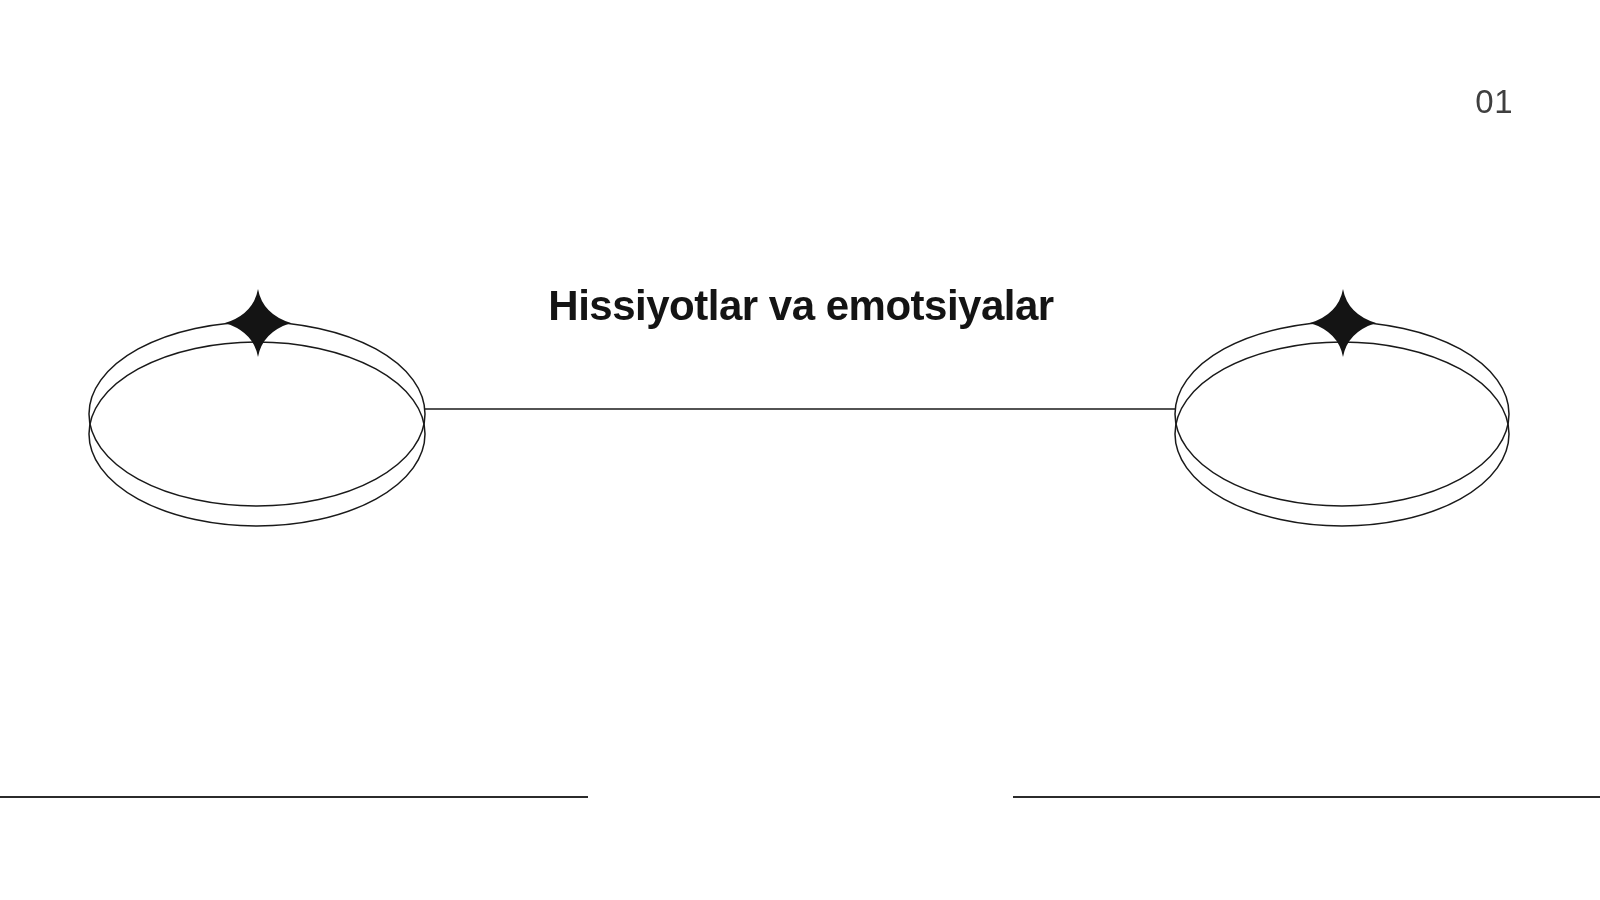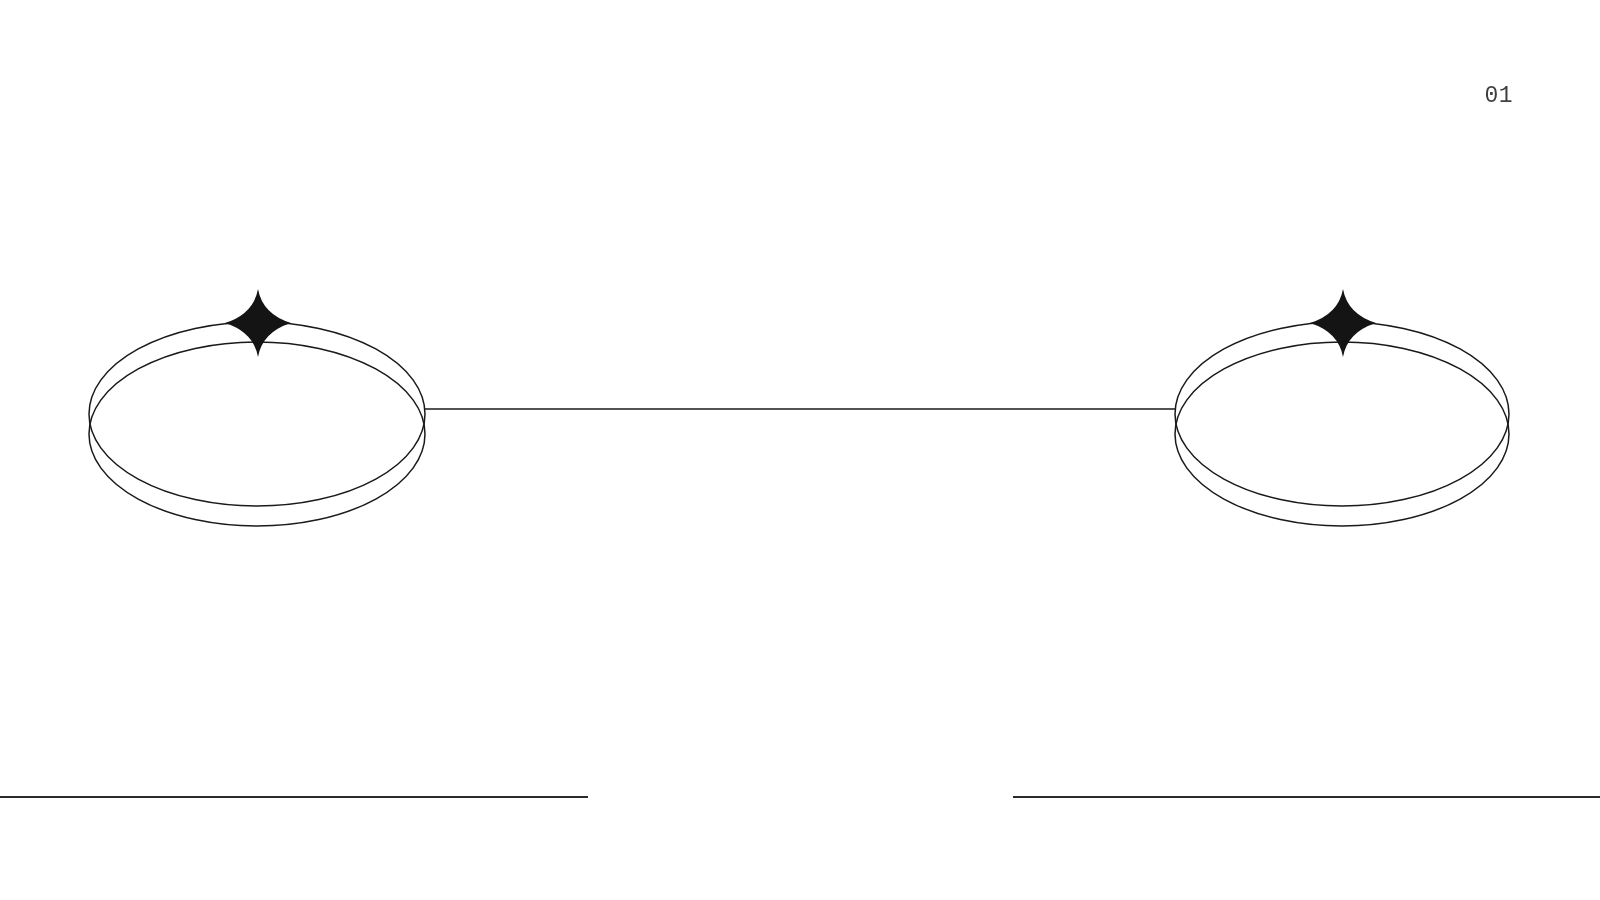--- a/index.html
+++ b/index.html
@@ -12,26 +12,25 @@
     width: 1600px;
     height: 900px;
     background: var(--bg, #ffffff);
     overflow: hidden;
     font-family: "Liberation Sans", sans-serif;
   }
   .page-number {
     position: absolute;
     top: 85px;
     right: 87px;
-    font-size: 23px;
+    font-size: 33px;
     line-height: 1;
     font-weight: 400;
     letter-spacing: 0.5px;
     color: var(--muted, #3f3f3f);
-    font-family: Liberation Mono, monospace;
   }
   .title {
     position: absolute;
     top: 285px;
     left: 801px;
     transform: translateX(-50%);
     margin: 0;
     font-size: 42px;
     line-height: 1;
     font-weight: 700;
@@ -65,20 +64,21 @@
     stroke-width: 2.2;
   }
 </style>
 </head>
 <body>
 
 <div class="slide" style="--bg: #ffffff; --ink: #141414; --stroke: #1a1a1a; --rule: #2b2b2b; --muted: #3f3f3f;">
 
   <div class="page-number">01</div>
 
+  <h1 class="title">Hissiyotlar va emotsiyalar</h1>
 
   <svg class="art" viewBox="0 0 1600 900" xmlns="http://www.w3.org/2000/svg">
 
     <g>
       <ellipse class="ring" cx="257" cy="414" rx="168" ry="92"></ellipse>
       <ellipse class="ring" cx="257" cy="434" rx="168" ry="92"></ellipse>
       <path class="sparkle" d="M 258,289 Q 262.5,314 291,323 Q 262.5,332 258,357 Q 253.5,332 225,323 Q 253.5,314 258,289 Z"></path>
     </g>
 
     <line class="connector" x1="424" y1="409" x2="1176" y2="409"></line>

